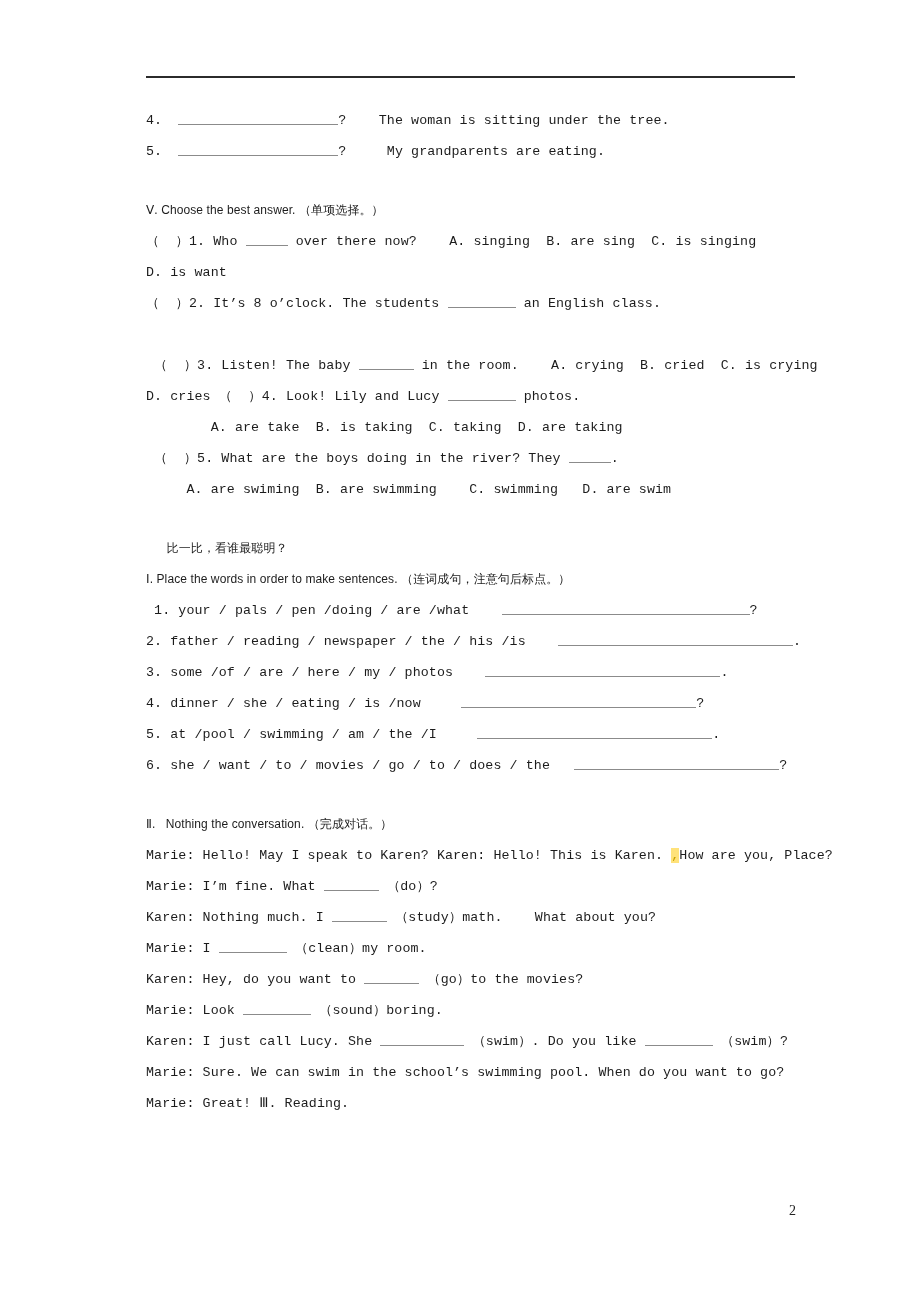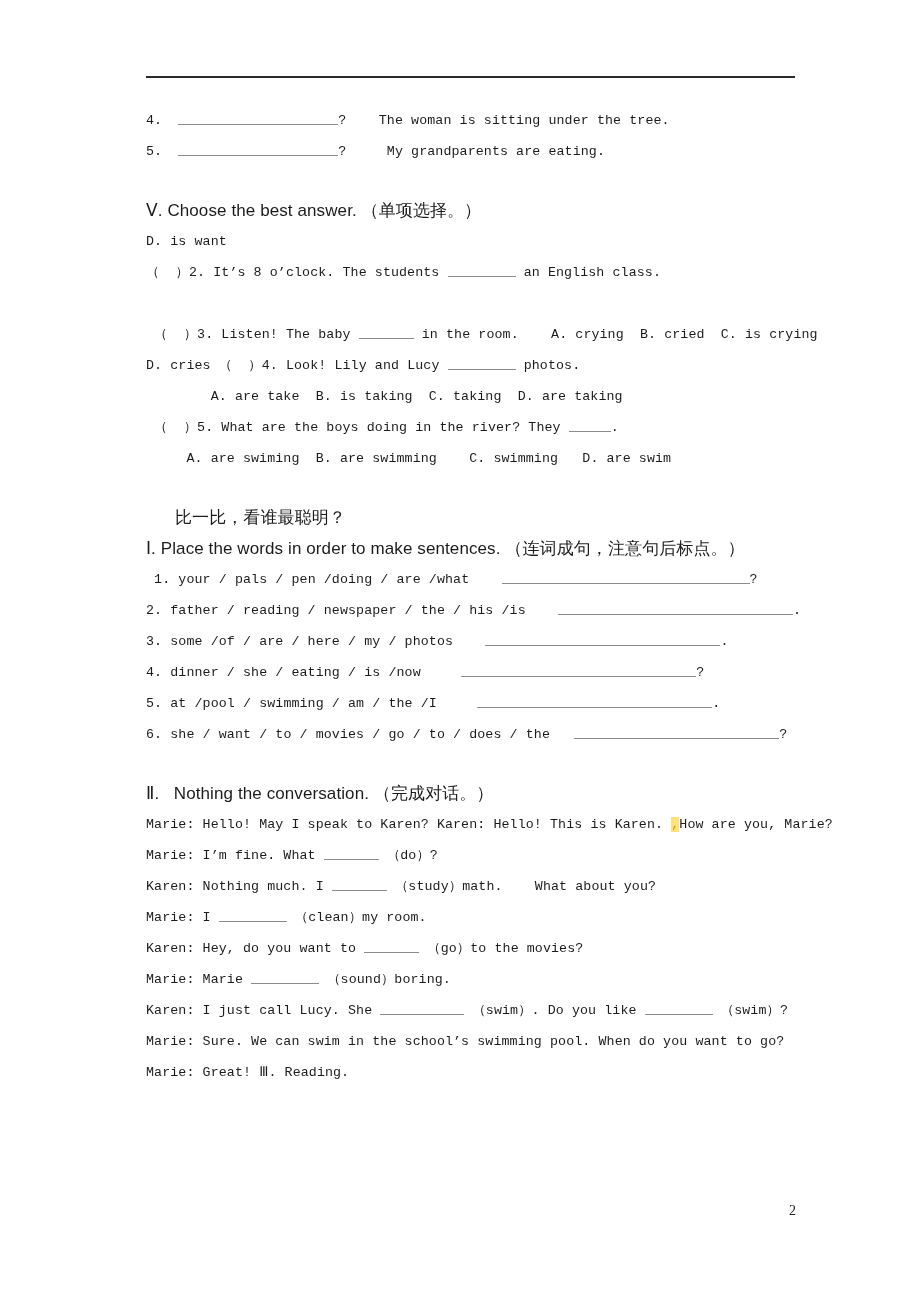--- a/index.html
+++ b/index.html
@@ -45,21 +45,21 @@
     font-family: "Liberation Mono", "DejaVu Sans Mono", monospace;
     font-size: 13.3px;
     line-height: 31px;
     white-space: pre;
     color: #1c1c1c;
     letter-spacing: 0.1px;
   }
 
   .line.cn {
     font-family: "Liberation Sans", "DejaVu Sans", sans-serif;
-    font-size: 17px;
+    font-size: 12px;
   }
   .spacer-md { height: 28px; }
 
   
   .blank {
     display: inline-block;
     border-bottom: 1px solid #8b8b8b;
     vertical-align: baseline;
     height: 0.95em;
     margin-bottom: -1px;
@@ -98,20 +98,21 @@
   <div class="content">
 
     <div class="line"><span>4.</span><span>  </span><span class="blank b-xl"></span><span>?</span><span>    </span><span>The woman is sitting under the tree.</span></div>
 
     <div class="line"><span>5.</span><span>  </span><span class="blank b-xl"></span><span>?</span><span>     </span><span>My grandparents are eating.</span></div>
 
     <div class="spacer-md"></div>
 
     <div class="line cn">Ⅴ. Choose the best answer. （单项选择。）</div>
 
+    <div class="line"><span>（  ）1.</span><span> </span><span>Who</span><span> </span><span class="blank b-xs"></span><span> </span><span>over there now?</span><span>    </span><span>A. singing  B. are sing  C. is singing</span></div>
     <div class="line">D. is want</div>
 
     <div class="line"><span>（  ）2.</span><span> </span><span>It’s 8 o’clock. The students</span><span> </span><span class="blank b-m"></span><span> </span><span>an English class.</span></div>
     <div class="line"><span> </span></div>
 
     <div class="line"><span> </span><span>（  ）3.</span><span> </span><span>Listen! The baby</span><span> </span><span class="blank b-s"></span><span> </span><span>in the room.</span><span>    </span><span>A. crying  B. cried  C. is crying</span></div>
 
     <div class="line"><span>D. cries</span><span> </span><span>（  ）4.</span><span> </span><span>Look! Lily and Lucy</span><span> </span><span class="blank b-m"></span><span> </span><span>photos.</span></div>
 
     <div class="line"><span>        </span><span>A. are take  B. is taking  C. taking  D. are taking</span></div>
@@ -135,31 +136,31 @@
     <div class="line"><span>4.</span><span> </span><span>dinner / she / eating / is /now</span><span>     </span><span class="blank b-w2"></span><span>?</span></div>
 
     <div class="line"><span>5.</span><span> </span><span>at /pool / swimming / am / the /I</span><span>     </span><span class="blank b-w2"></span><span>.</span></div>
 
     <div class="line"><span>6.</span><span> </span><span>she / want / to / movies / go / to / does / the</span><span>   </span><span class="blank b-w1"></span><span>?</span></div>
 
     <div class="spacer-md"></div>
 
     <div class="line cn">Ⅱ.   Nothing the conversation. （完成对话。）</div>
 
-    <div class="line"><span>Marie:</span><span> </span><span>Hello! May I speak to Karen? Karen: Hello! This is Karen.</span><span> </span><span class="hl-comma">,</span><span>How are you, Marie?</span></div>
+    <div class="line"><span>Marie:</span><span> </span><span>Hello! May I speak to Karen? Karen: Hello! This is Karen.</span><span> </span><span class="hl-comma">,</span><span>How are you, Place?</span></div>
 
     <div class="line"><span>Marie:</span><span> </span><span>I’m fine. What</span><span> </span><span class="blank b-s"></span><span> </span><span>（do）?</span></div>
 
     <div class="line"><span>Karen:</span><span> </span><span>Nothing much. I</span><span> </span><span class="blank b-s"></span><span> </span><span>（study）math.    What about you?</span></div>
 
     <div class="line"><span>Marie:</span><span> </span><span>I</span><span> </span><span class="blank b-m"></span><span> </span><span>（clean）my room.</span></div>
 
     <div class="line"><span>Karen:</span><span> </span><span>Hey, do you want to</span><span> </span><span class="blank b-s"></span><span> </span><span>（go）to the movies?</span></div>
 
-    <div class="line"><span>Marie:</span><span> </span><span>Marie</span><span> </span><span class="blank b-m"></span><span> </span><span>（sound）boring.</span></div>
+    <div class="line"><span>Marie:</span><span> </span><span>Look</span><span> </span><span class="blank b-m"></span><span> </span><span>（sound）boring.</span></div>
 
     <div class="line"><span>Karen:</span><span> </span><span>I just call Lucy. She</span><span> </span><span class="blank b-l"></span><span> </span><span>（swim）. Do you like</span><span> </span><span class="blank b-m"></span><span> </span><span>（swim）?</span></div>
 
     <div class="line"><span>Marie:</span><span> </span><span>Sure. We can swim in the school’s swimming pool. When do you want to go?</span></div>
 
 
     <div class="line"><span>Marie:</span><span> </span><span>Great! Ⅲ. Reading.</span></div>
 
   </div>
 

